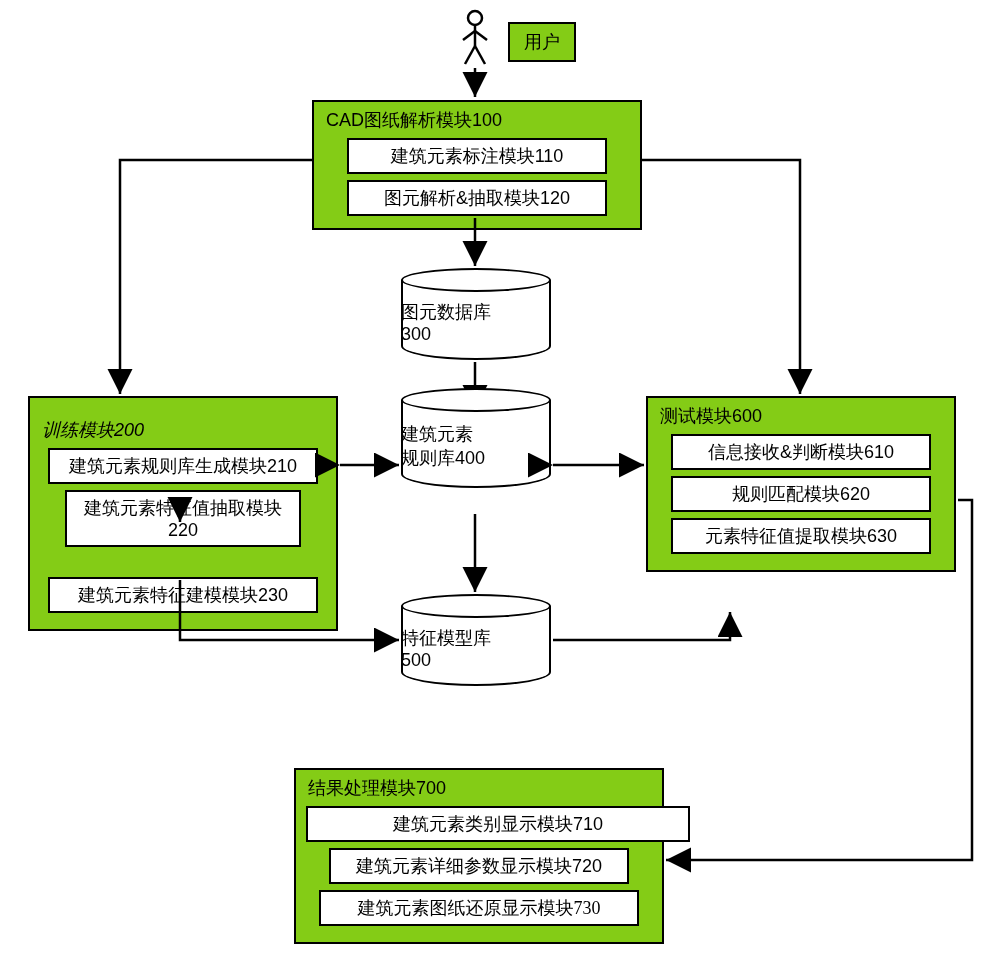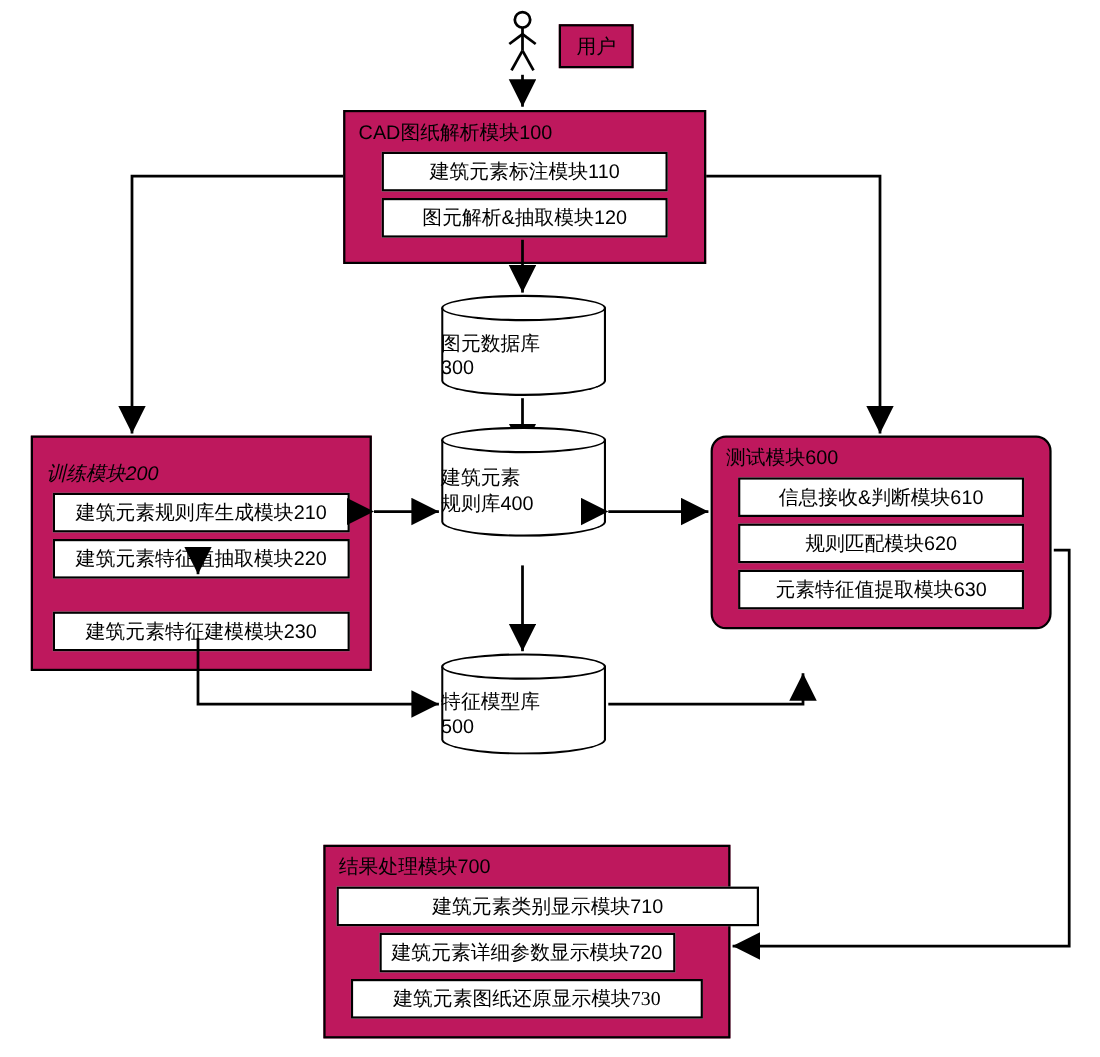--- a/index.html
+++ b/index.html
@@ -8,21 +8,21 @@
     height: 961px;
     position: relative;
     background: #fff;
     font-family: "Microsoft YaHei", "SimSun", sans-serif;
     font-size: 18px;
     color: #000;
   }
   .box {
     position: absolute;
     border: 2.5px solid #000;
-    background: #be185d;
+    background: #84cc16;
   }
   .label {
     position: absolute;
     white-space: nowrap;
   }
   .sub-box {
     border: 2px solid #000;
     background: #fff;
     text-align: center;
     padding: 4px 8px;
@@ -79,72 +79,72 @@
     <line x1="15" y1="23" x2="3" y2="32" stroke="#000" stroke-width="2.5"></line>
     <line x1="15" y1="23" x2="27" y2="32" stroke="#000" stroke-width="2.5"></line>
     <line x1="15" y1="38" x2="5" y2="56" stroke="#000" stroke-width="2.5"></line>
     <line x1="15" y1="38" x2="25" y2="56" stroke="#000" stroke-width="2.5"></line>
   </svg>
 </div>
 <div class="box" style="left:508px; top:22px; padding:6px 14px;">
   <span>用户</span>
 </div>
 
-<div class="box" style="left:312px; top:100px; width:330px; padding:4px 10px 16px 10px;">
+<div class="box" style="left:312px; top:100px; width:330px; padding:4px 10px 6px 10px;">
   <div class="label" style="position:relative; margin:2px 0 6px 2px;">CAD图纸解析模块100</div>
   <div class="sub-box" style="width:260px;">建筑元素标注模块110</div>
   <div class="sub-box" style="width:260px;">图元解析&amp;抽取模块120</div>
 </div>
 
 <div class="cyl" style="left:401px; top:268px; width:150px; height:92px;">
   <div class="top" style="height:24px;"></div>
   <div class="body" style="top:12px; height:80px;"></div>
   <div class="txt" style="top:32px;">
     <div>图元数据库</div>
     <div>300</div>
   </div>
 </div>
 
 <div class="box" style="left:28px; top:396px; width:310px; padding:4px 10px 10px 10px;">
   <div class="label" style="position:relative; margin:16px 0 6px 2px;font-style:italic;">训练模块200</div>
   <div class="sub-box" style="width:270px;">建筑元素规则库生成模块210</div>
-  <div class="sub-box" style="width:270px;">建筑元素特征值抽取模块220</div>
+  <div class="sub-box" style="width:236px;">建筑元素特征值抽取模块220</div>
   <div style="height:18px;"></div>
   <div class="sub-box" style="width:270px;">建筑元素特征建模模块230</div>
 </div>
 
 <div class="cyl" style="left:401px; top:388px; width:150px; height:100px;">
   <div class="top" style="height:24px;"></div>
   <div class="body" style="top:12px; height:88px;"></div>
   <div class="txt" style="top:34px;">
     <div>建筑元素</div>
     <div>规则库400</div>
   </div>
 </div>
 
-<div class="box" style="left:646px; top:396px; width:310px; padding:4px 10px 10px 10px;border-radius:14px;">
+<div class="box" style="left:646px; top:396px; width:310px; padding:4px 10px 10px 10px;">
   <div class="label" style="position:relative; margin:2px 0 6px 2px;">测试模块600</div>
   <div class="sub-box" style="width:260px;">信息接收&amp;判断模块610</div>
   <div class="sub-box" style="width:260px;">规则匹配模块620</div>
   <div class="sub-box" style="width:260px;">元素特征值提取模块630</div>
 </div>
 
 <div class="cyl" style="left:401px; top:594px; width:150px; height:92px;">
   <div class="top" style="height:24px;"></div>
   <div class="body" style="top:12px; height:80px;"></div>
   <div class="txt" style="top:32px;">
     <div>特征模型库</div>
     <div>500</div>
   </div>
 </div>
 
 <div class="box" style="left:294px; top:768px; width:370px; padding:4px 10px 10px 10px;">
   <div class="label" style="position:relative; margin:2px 0 6px 2px;">结果处理模块700</div>
   <div class="sub-box" style="width:384px;">建筑元素类别显示模块710</div>
-  <div class="sub-box" style="width:269px;">建筑元素详细参数显示模块720</div>
+  <div class="sub-box" style="width:300px;">建筑元素详细参数显示模块720</div>
   <div class="sub-box" style="width:320px;font-family:Liberation Serif, serif;">建筑元素图纸还原显示模块730</div>
 </div>
 
 <svg class="conn">
   <defs>
     <marker id="ah" markerWidth="12" markerHeight="12" refX="10" refY="5" orient="auto">
       <path d="M0,0 L10,5 L0,10 z" fill="#000"></path>
     </marker>
   </defs>
 

